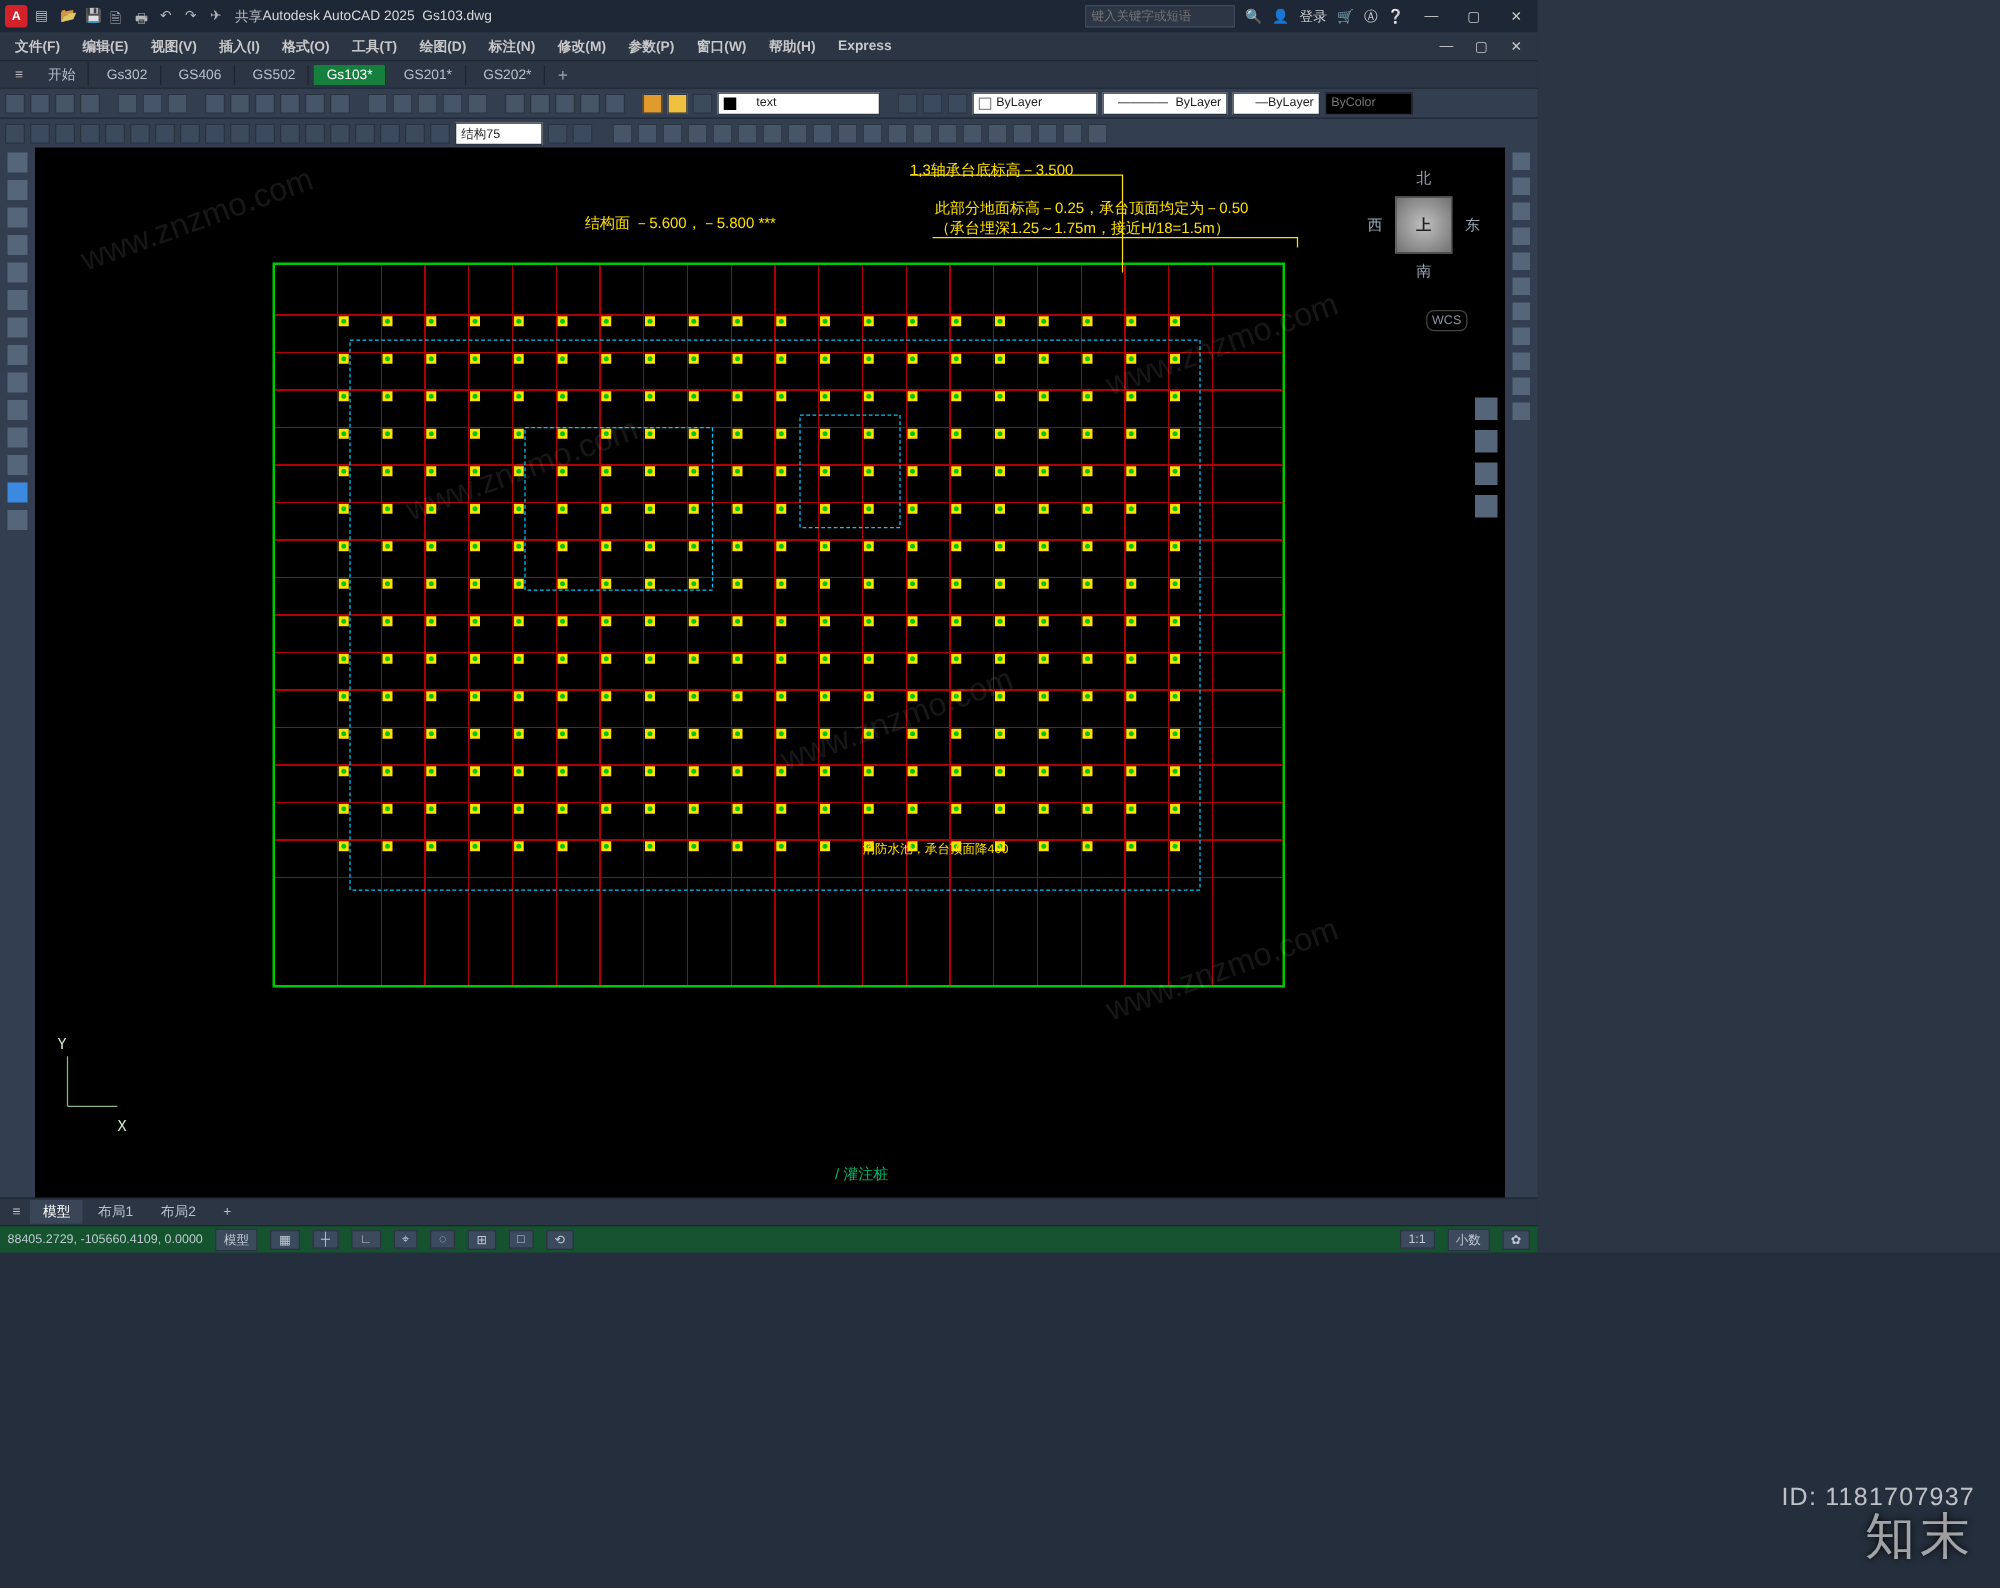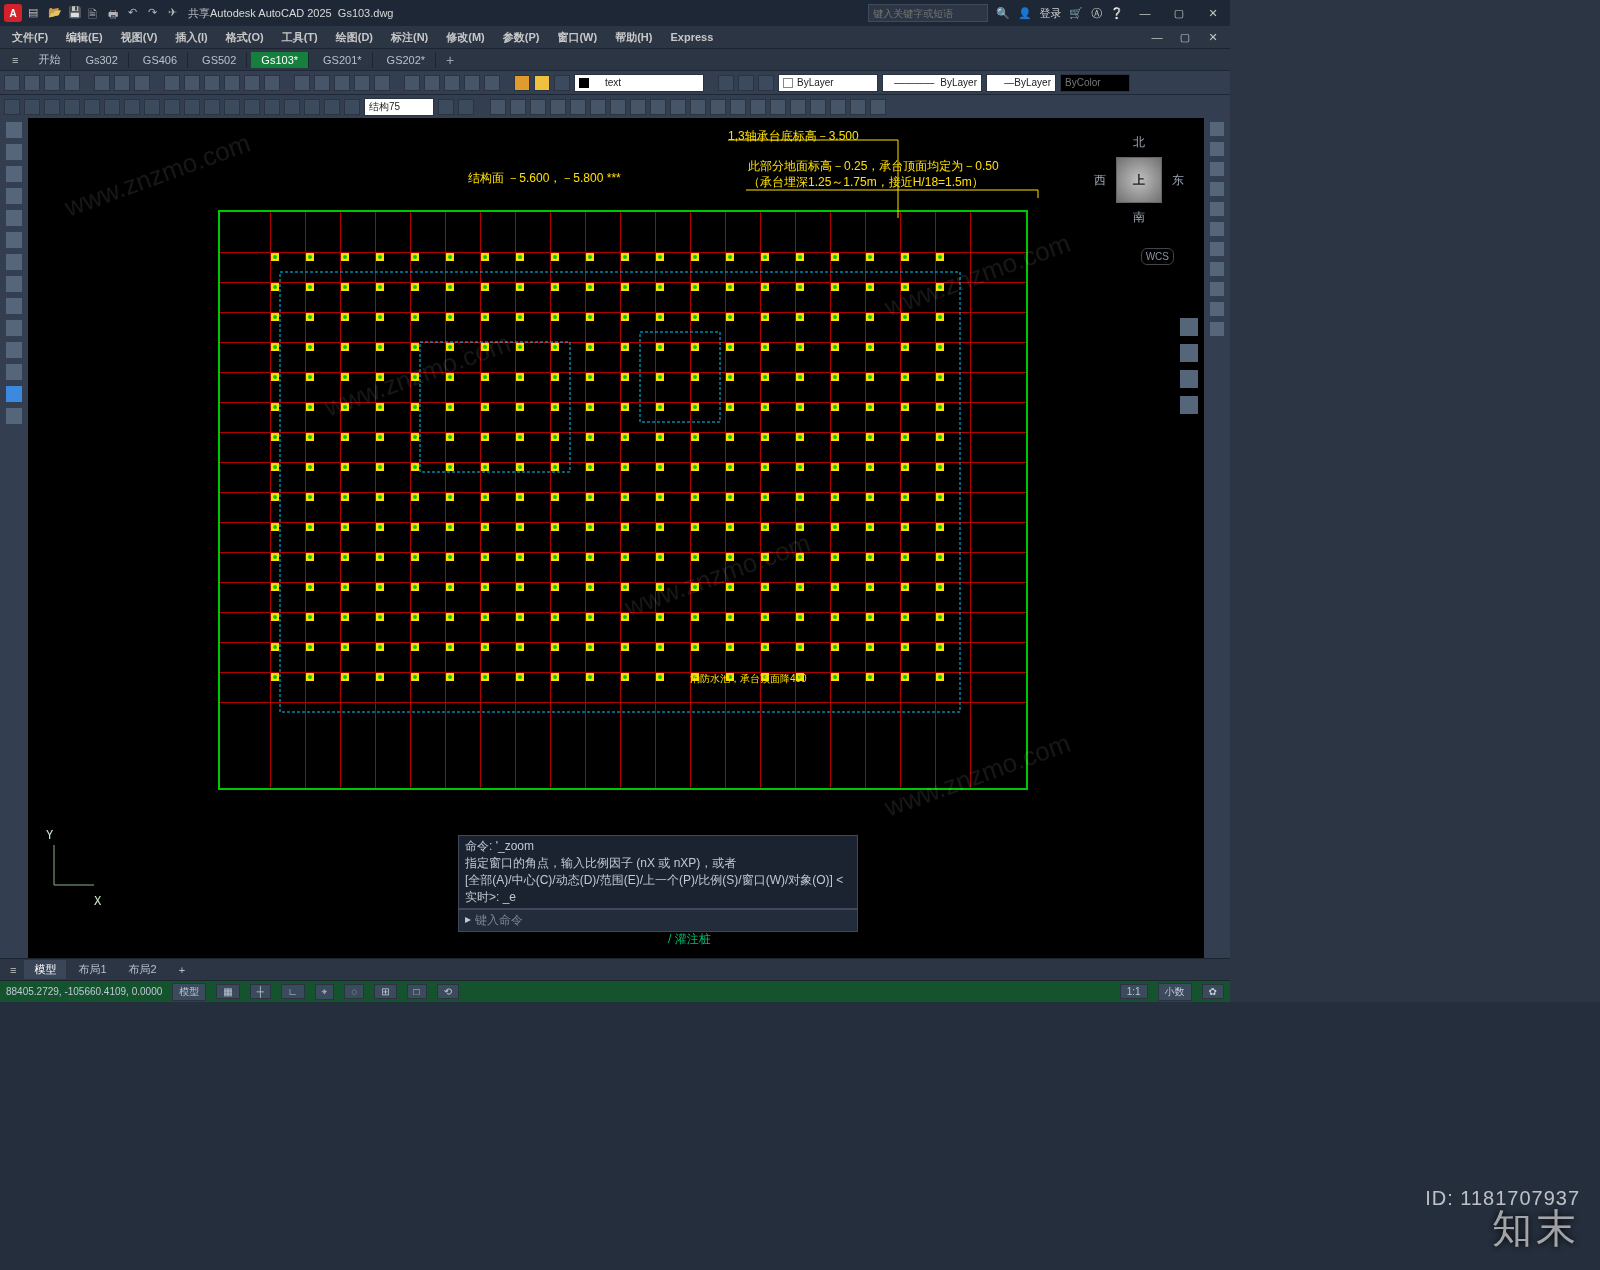--- a/index.html
+++ b/index.html
@@ -948,31 +948,20 @@
       </div>
       <div class="wcs">WCS</div>
 
       <div style="position:absolute; top:200px; right:4px; width:20px; display:flex; flex-direction:column; gap:8px;">
         <i style="width:18px;height:18px;background:#55657a"></i>
         <i style="width:18px;height:18px;background:#55657a"></i>
         <i style="width:18px;height:18px;background:#55657a"></i>
         <i style="width:18px;height:18px;background:#55657a"></i>
       </div>
 
-      <div class="cmdarea">
-        <div class="cmdhist">
-          <div>命令: '_zoom</div>
-          <div>指定窗口的角点，输入比例因子 (nX 或 nXP)，或者</div>
-          <div>[全部(A)/中心(C)/动态(D)/范围(E)/上一个(P)/比例(S)/窗口(W)/对象(O)] &lt;实时&gt;: _e</div>
-        </div>
-        <div class="cmdin">
-          <span>▸</span>
-          <span style="color:#7a8494">键入命令</span>
-        </div>
-      </div>
       <div class="annolabel" style="bottom:10px; left:640px; color:#00b86b;">/ 灌注桩</div>
     </div>
 
     <div class="righttool">
       <i></i>
         <i></i>
         <i></i>
         <i></i>
         <i></i>
         <i></i>

